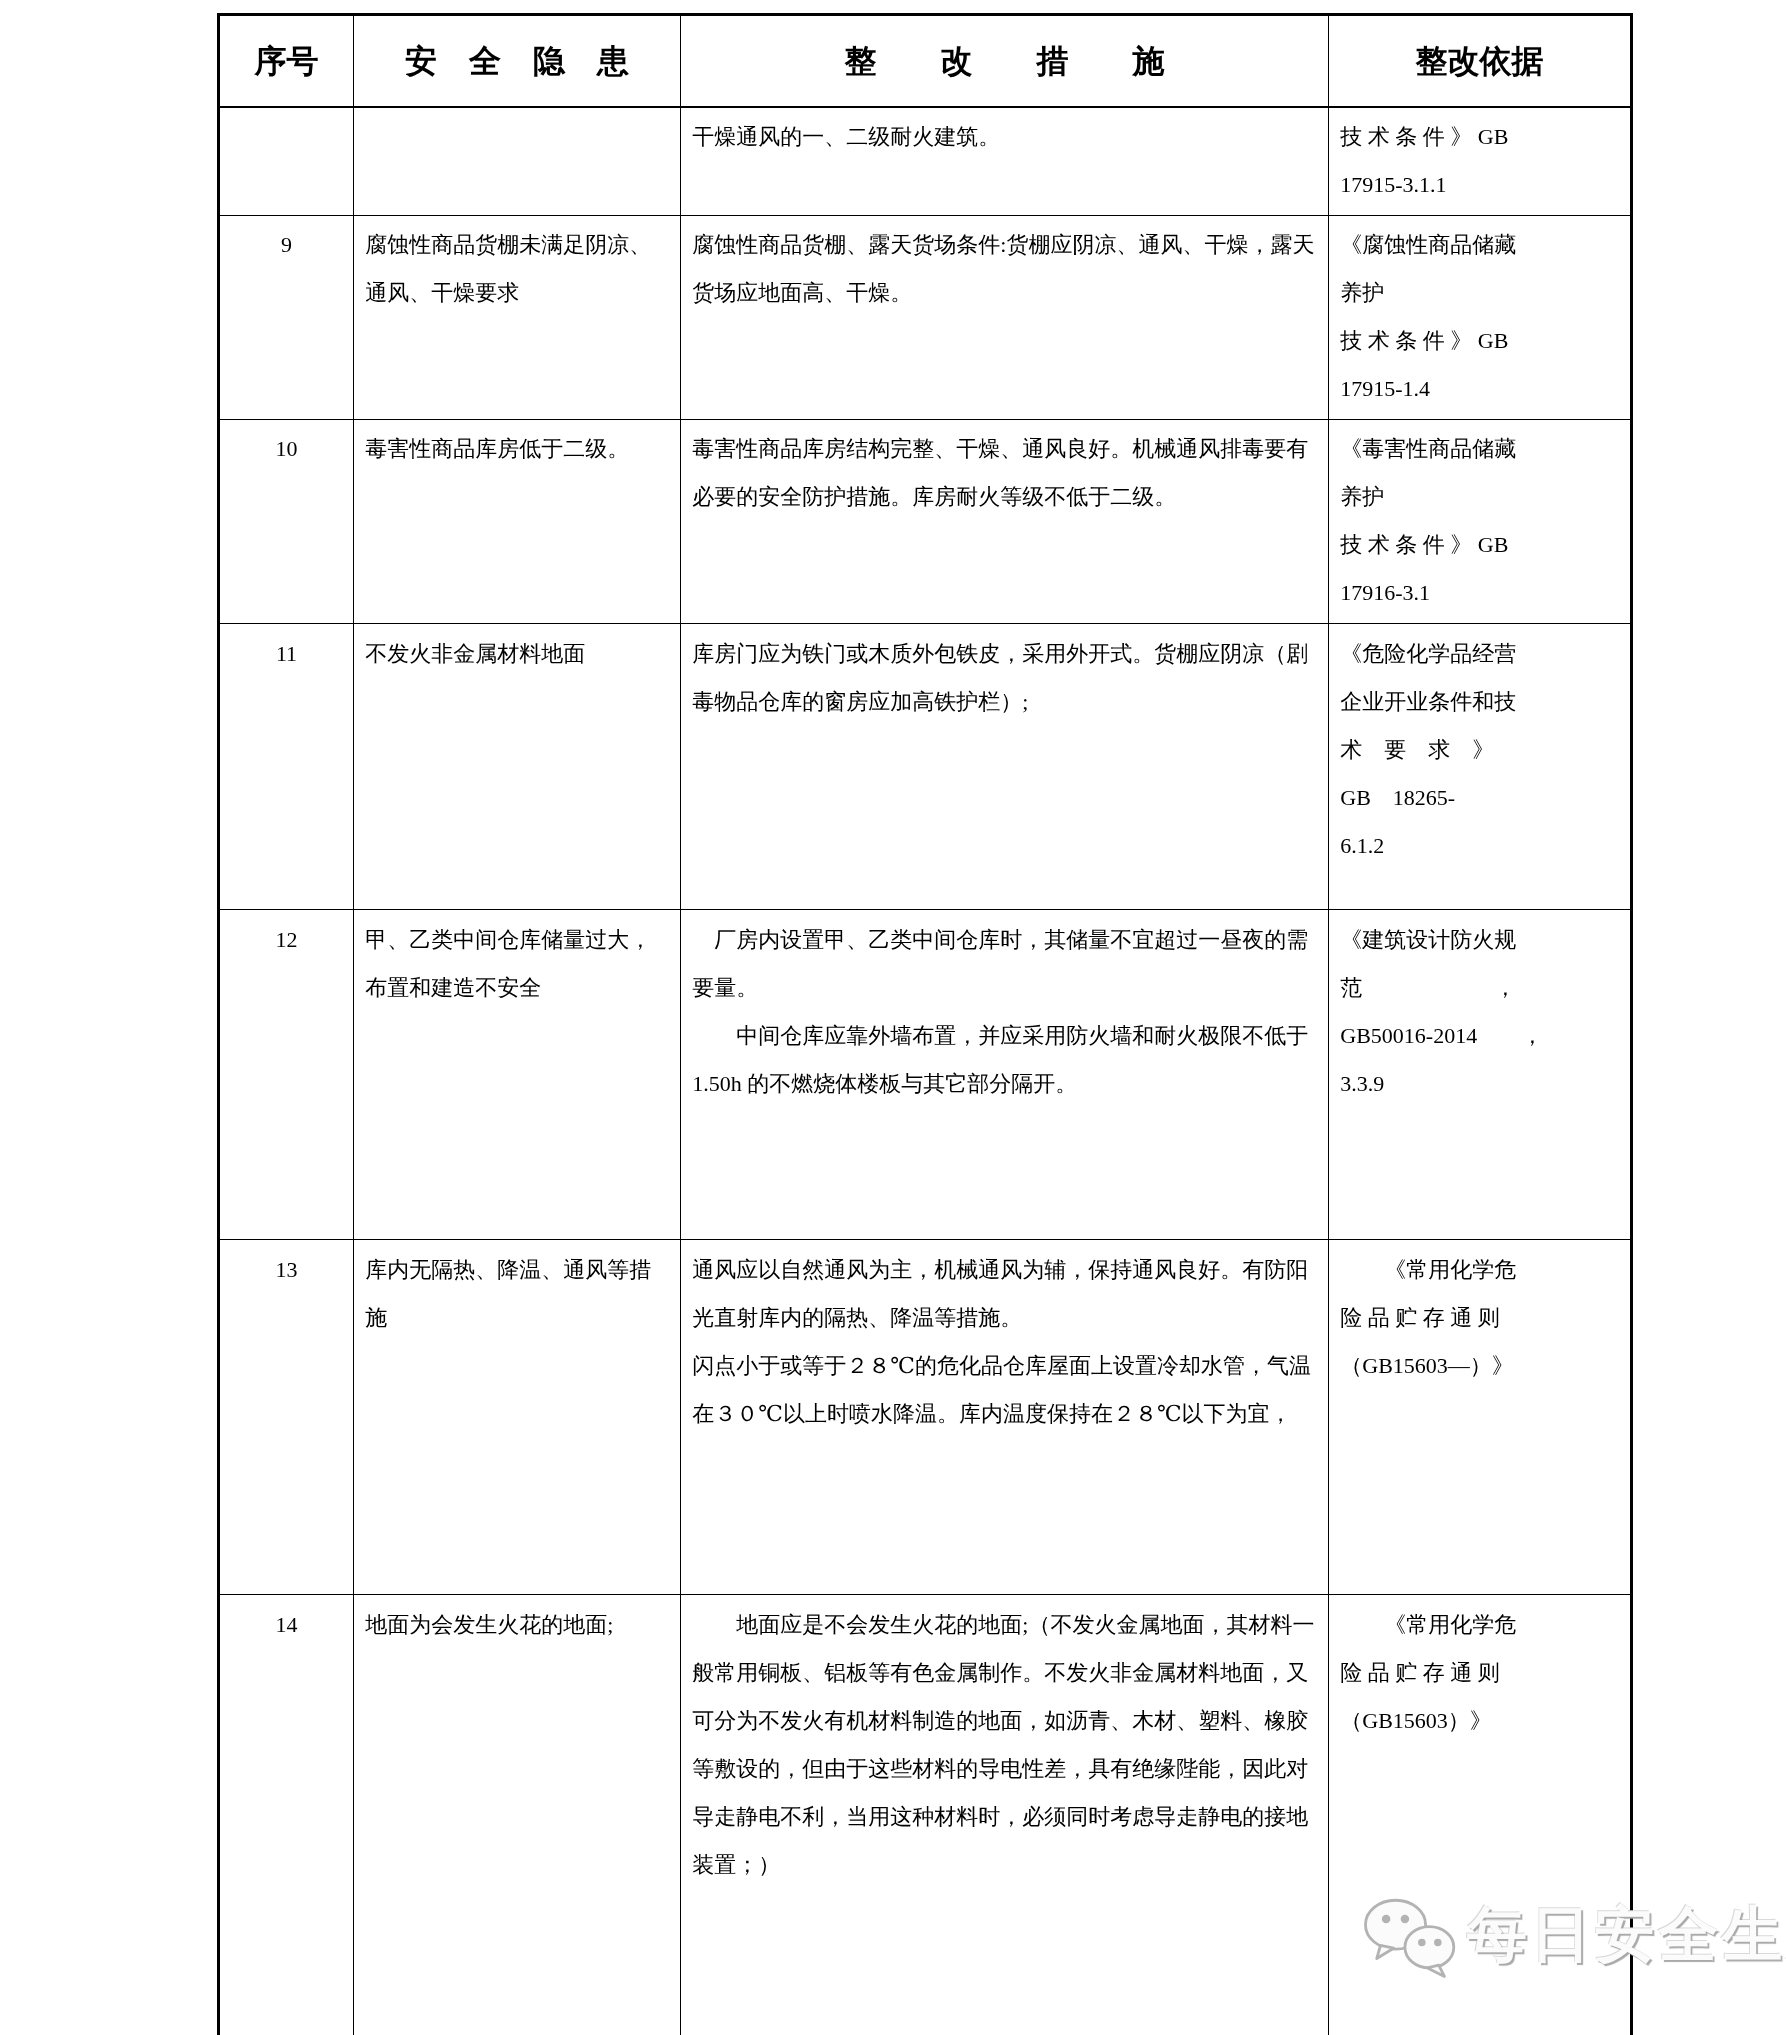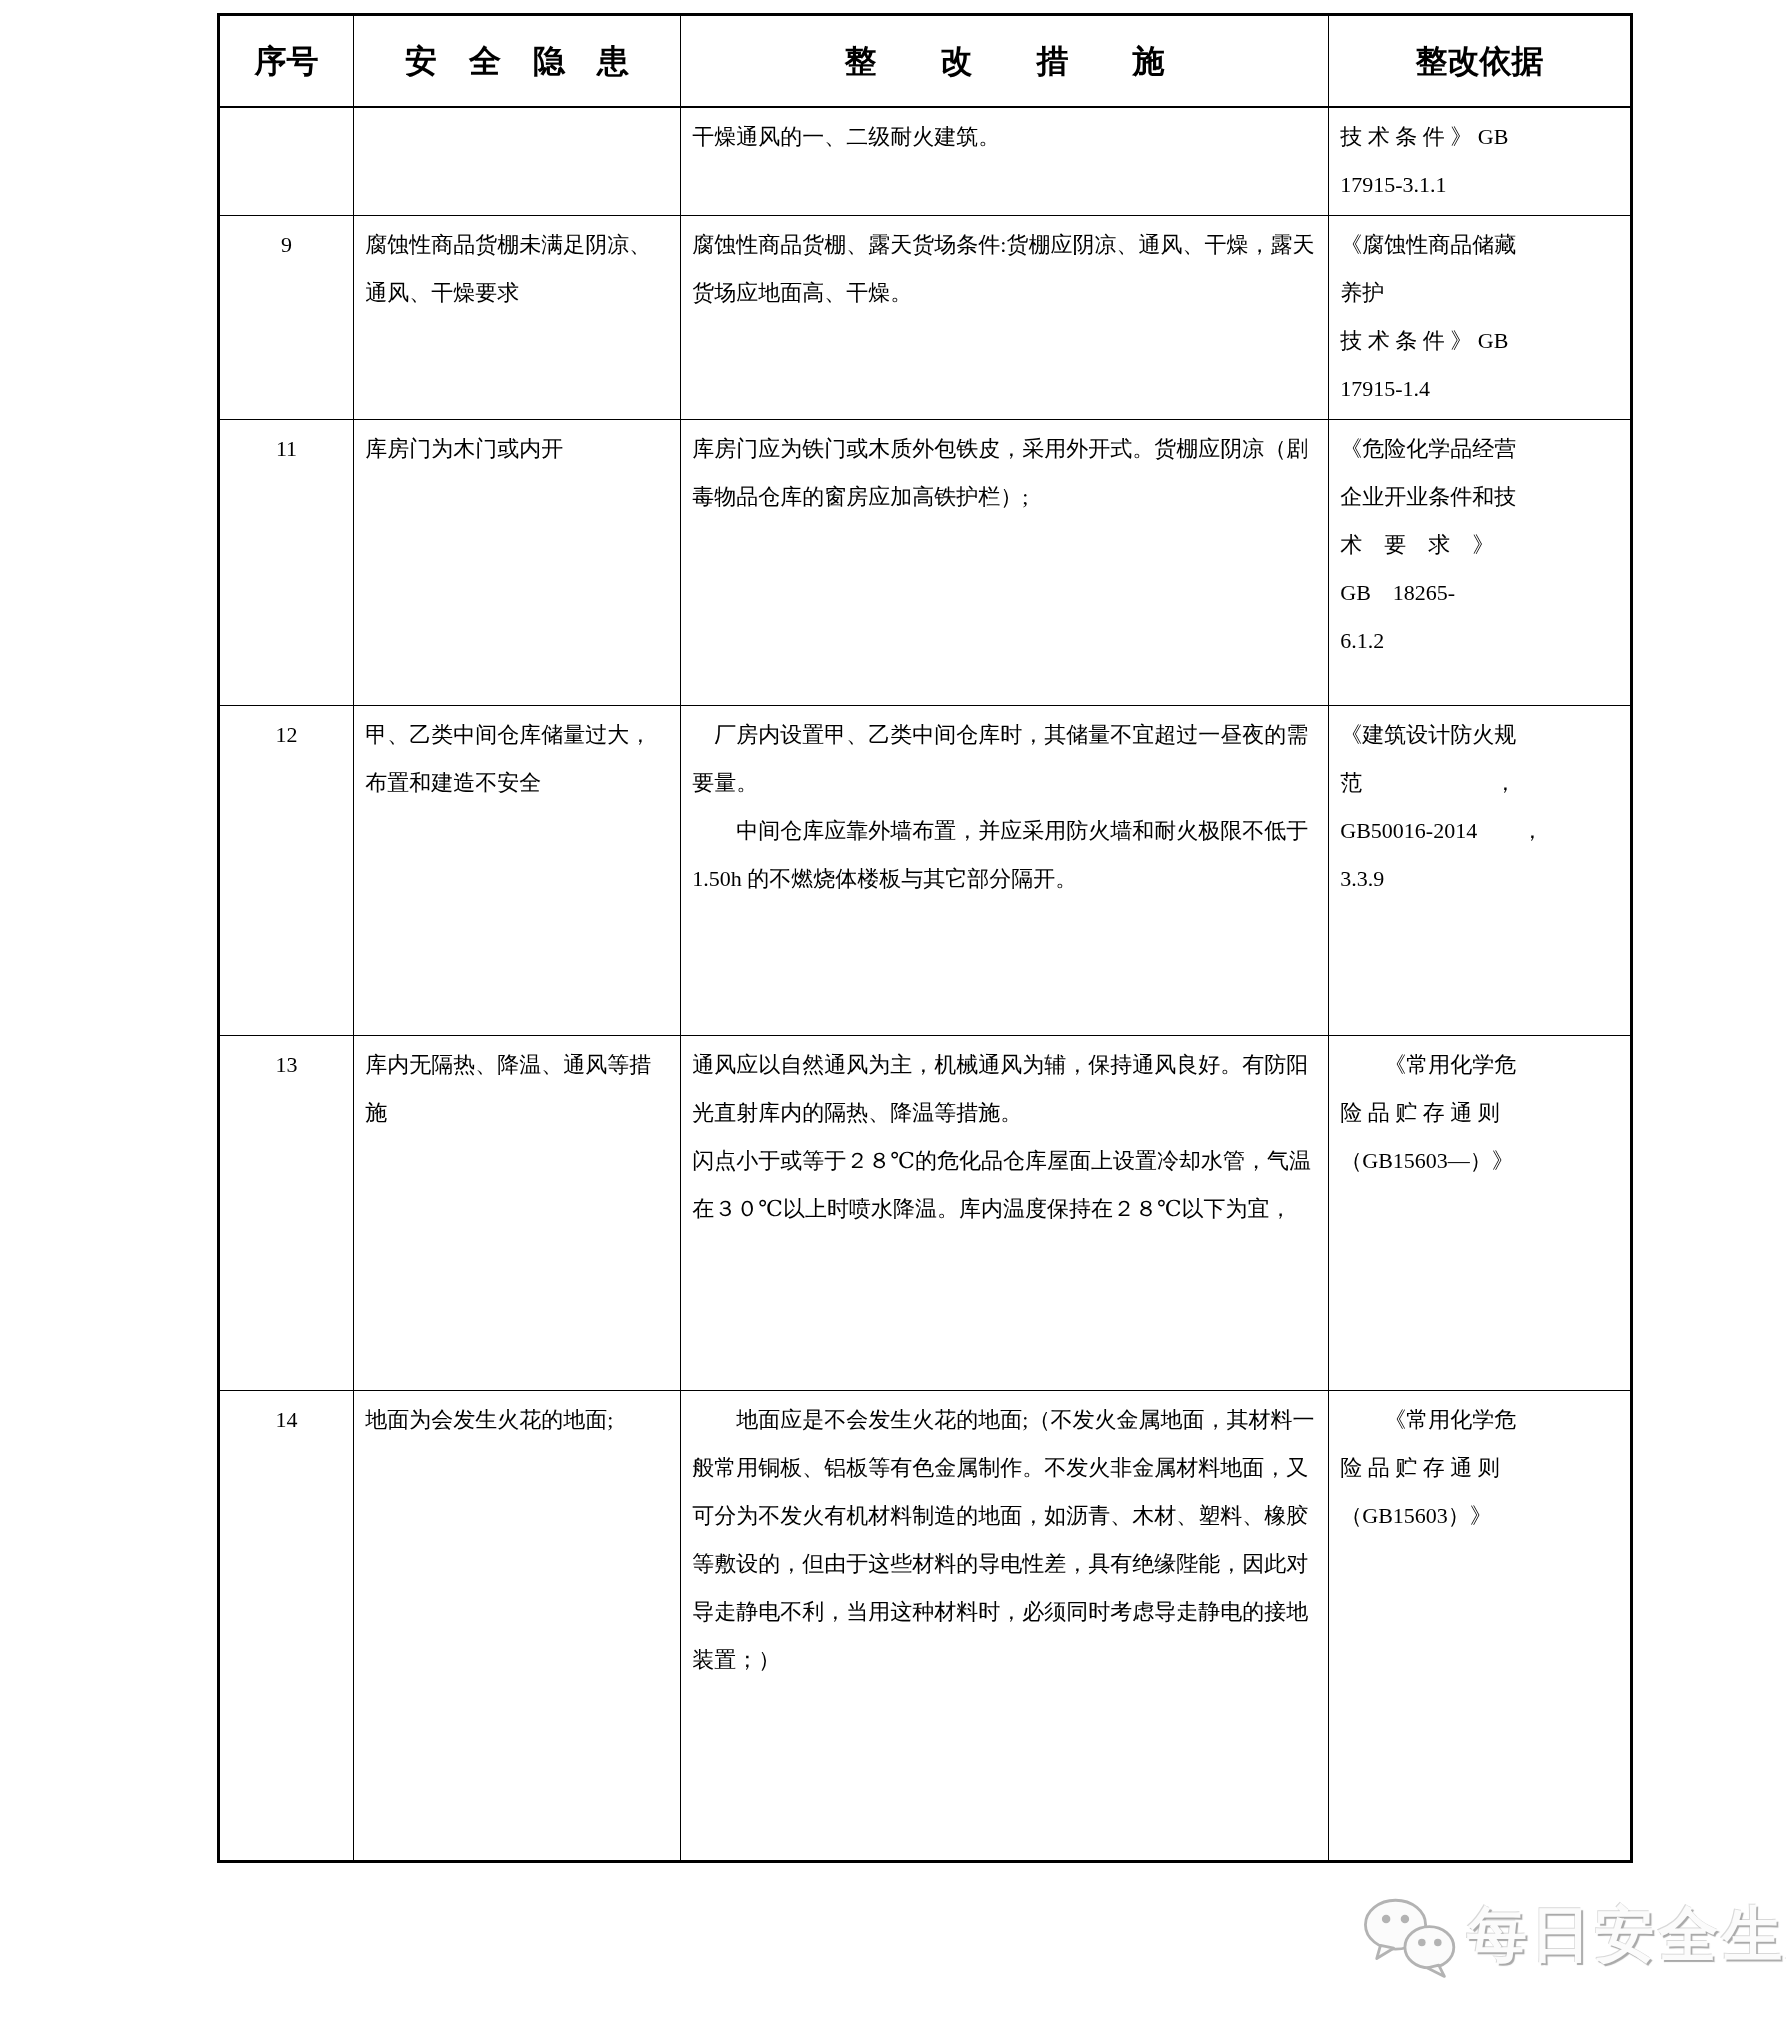--- a/index.html
+++ b/index.html
@@ -110,23 +110,32 @@
     </tr>
     <tr style="height:191px;">
       <td class="cell-no">9</td>
       <td class="cell-hazard">腐蚀性商品货棚未满足阴凉、通风、干燥要求</td>
       <td class="cell-measures">腐蚀性商品货棚、露天货场条件:货棚应阴凉、通风、干燥，露天货场应地面高、干燥。</td>
       <td class="cell-basis">《腐蚀性商品储藏
 养护
 技 术 条 件 》 GB
 17915-1.4</td>
     </tr>
+    <tr style="height:190px;">
+      <td class="cell-no">10</td>
+      <td class="cell-hazard">毒害性商品库房低于二级。</td>
+      <td class="cell-measures">毒害性商品库房结构完整、干燥、通风良好。机械通风排毒要有必要的安全防护措施。库房耐火等级不低于二级。</td>
+      <td class="cell-basis">《毒害性商品储藏
+养护
+技 术 条 件 》 GB
+17916-3.1</td>
+    </tr>
     <tr style="height:286px;padding-left:48px;">
       <td class="cell-no">11</td>
-      <td class="cell-hazard">库房门为木门或内开</td>
+      <td class="cell-hazard">不发火非金属材料地面</td>
       <td class="cell-measures">库房门应为铁门或木质外包铁皮，采用外开式。货棚应阴凉（剧毒物品仓库的窗房应加高铁护栏）;</td>
       <td class="cell-basis">《危险化学品经营
 企业开业条件和技
 术　要　求　》
 GB　18265-
 6.1.2</td>
     </tr>
     <tr style="height:330px;">
       <td class="cell-no">12</td>
       <td class="cell-hazard">甲、乙类中间仓库储量过大，布置和建造不安全</td>

